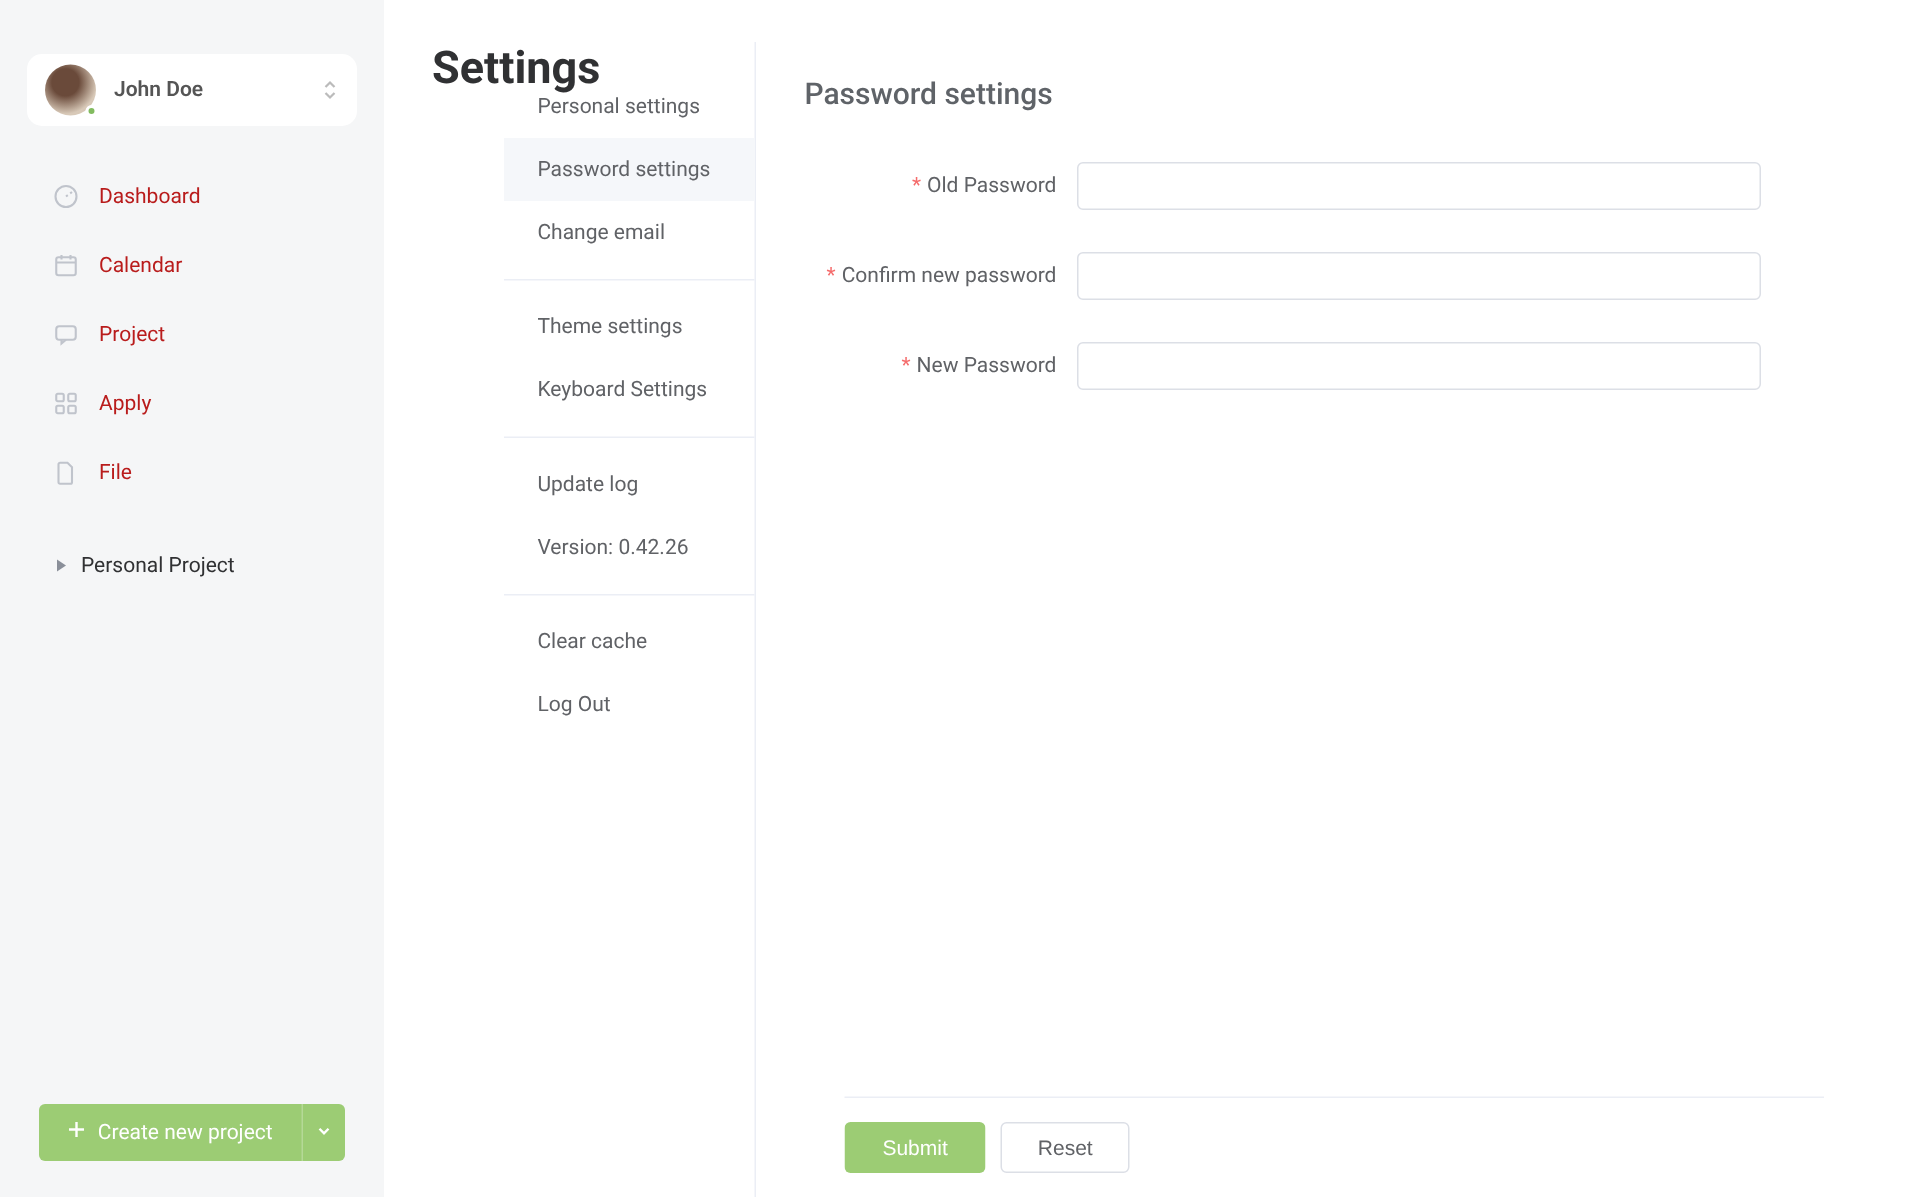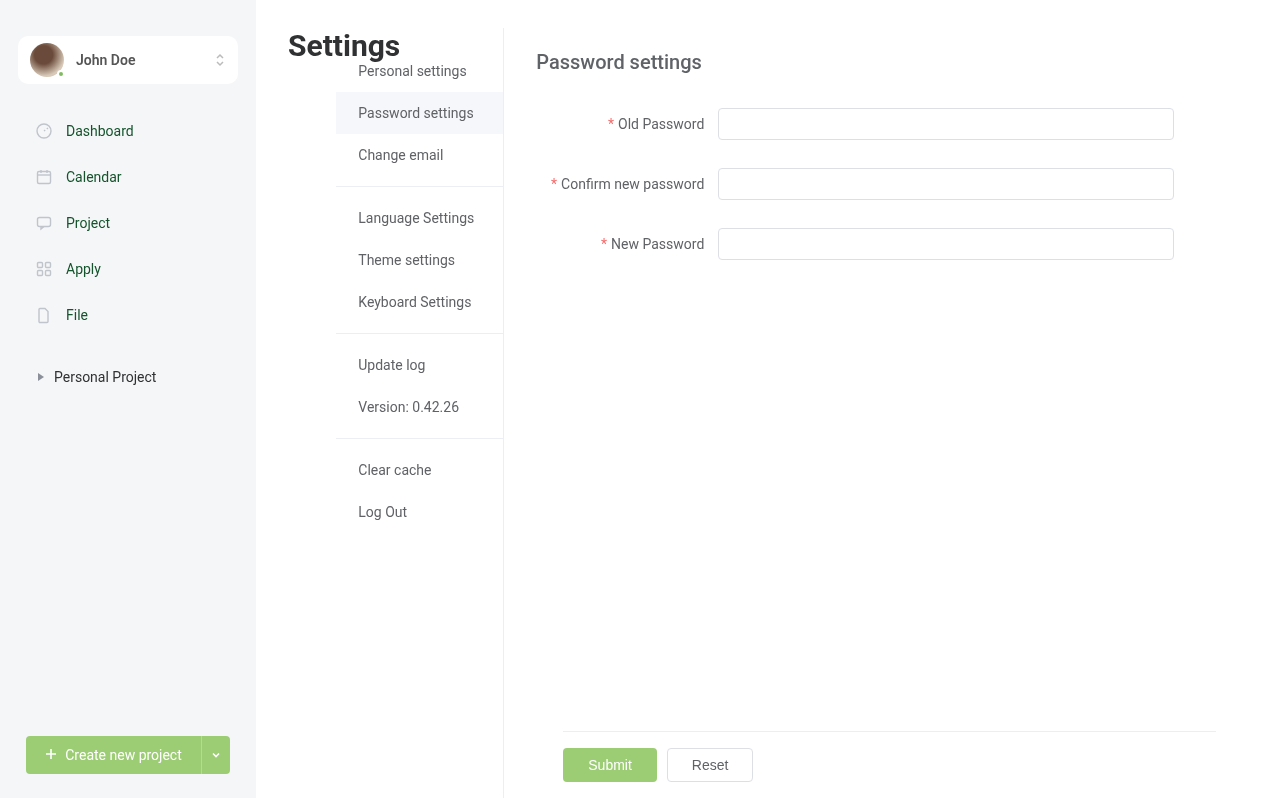--- a/index.html
+++ b/index.html
@@ -63,21 +63,21 @@
 }
 .selector-icon svg { display:block; }
 .nav {
   padding: 6px 0;
 }
 .nav-item {
   display: flex;
   align-items: center;
   height: 46px;
   padding: 0 18px 0 34px;
-  color: #14532d;
+  color: #b91c1c;
   cursor: pointer;
 }
 .nav-item .icon {
   width: 20px;
   display: flex;
   justify-content: center;
   margin-right: 12px;
   color: #c0c4cc;
 }
 .nav-item .icon svg { display:block; }
@@ -360,23 +360,20 @@
           </div>
           <div class="settings-link active">
             <span>Password settings</span>
           </div>
           <div class="settings-link">
             <span>Change email</span>
           </div>
         </div>
         <div class="settings-group">
           <div class="settings-link">
-            <span>Language Settings</span>
-          </div>
-          <div class="settings-link">
             <span>Theme settings</span>
           </div>
           <div class="settings-link">
             <span>Keyboard Settings</span>
           </div>
         </div>
         <div class="settings-group">
           <div class="settings-link">
             <span>Update log</span>
           </div>

